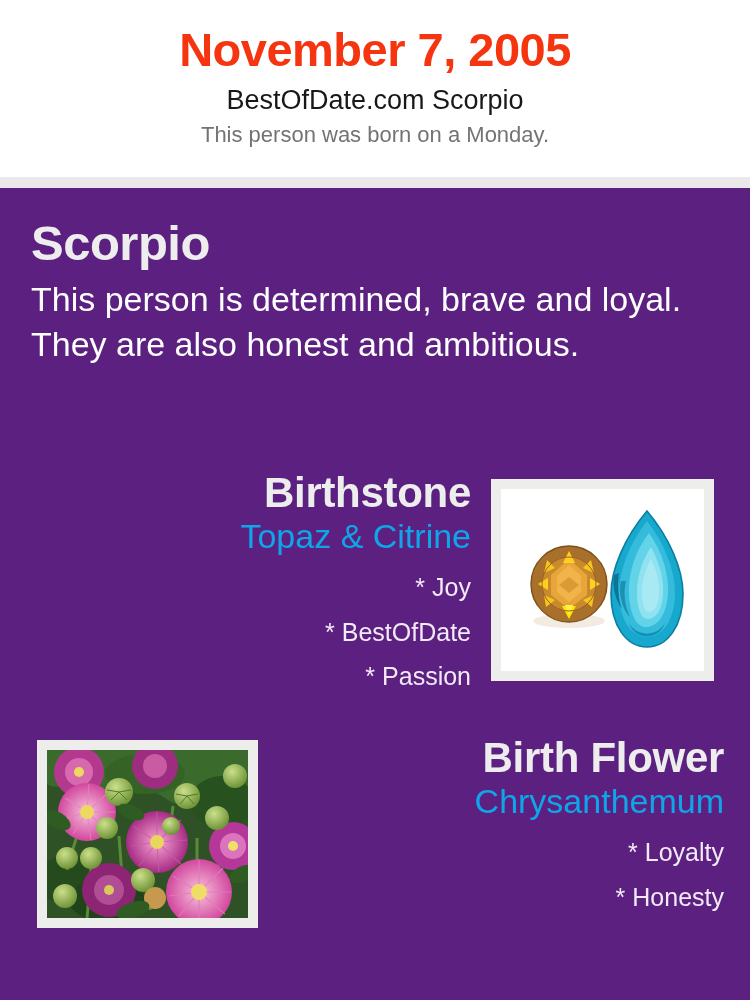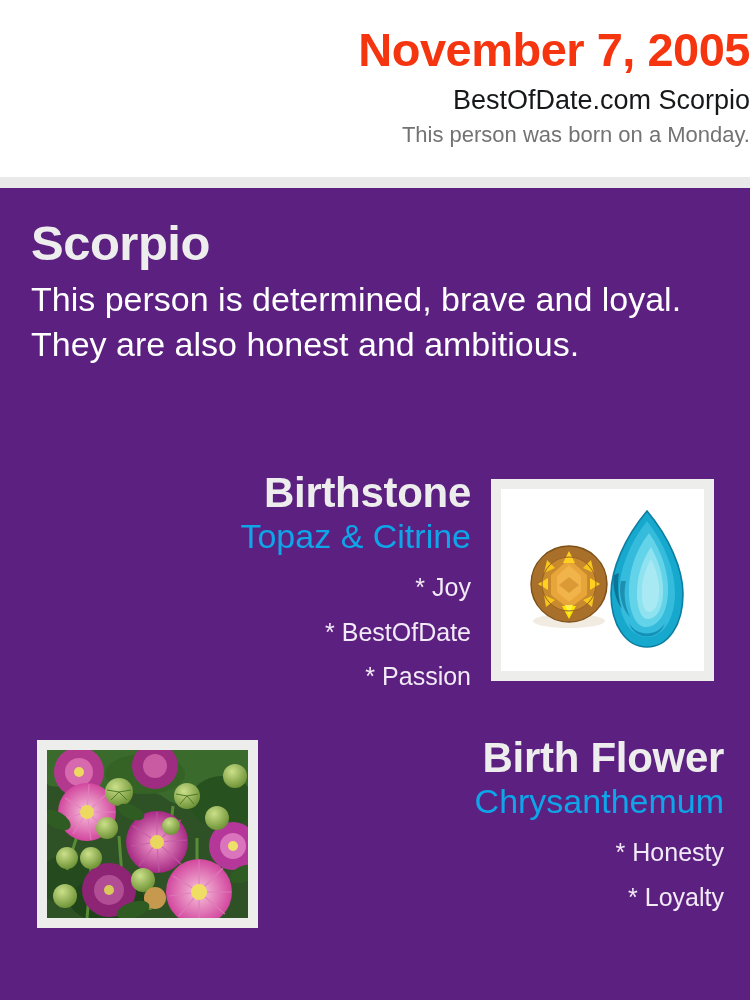--- a/index.html
+++ b/index.html
@@ -24,21 +24,21 @@
 
   
   .header {
     position: absolute;
     left: 0;
     top: 0;
     width: 750px;
     height: 177px;
     background: #FFFFFF;
     box-sizing: border-box;
-    text-align: right;
+    text-align: center;
   }
   .header-date {
     margin: 0;
     padding-top: 24px;
     font-size: 47px;
     font-weight: bold;
     letter-spacing: -0.5px;
     color: #F4350F;
     line-height: 1.1;
     font-family: "Liberation Sans", sans-serif;
@@ -402,22 +402,22 @@
           </g>
         </svg>
       </div>
     </div>
 
     <div class="birthflower">
       <div class="section-title">Birth Flower</div>
       <div class="section-subtitle">Chrysanthemum</div>
       <ul class="trait-list">
         <li class="trait-item">
-          <span class="trait-star">*</span><span>Honesty</span>
+          <span class="trait-star">*</span><span>Loyalty</span>
         </li>
         <li class="trait-item">
-          <span class="trait-star">*</span><span>Loyalty</span>
+          <span class="trait-star">*</span><span>Honesty</span>
         </li>
       </ul>
     </div>
 
   </div>
 </div>
 
 </body></html>

